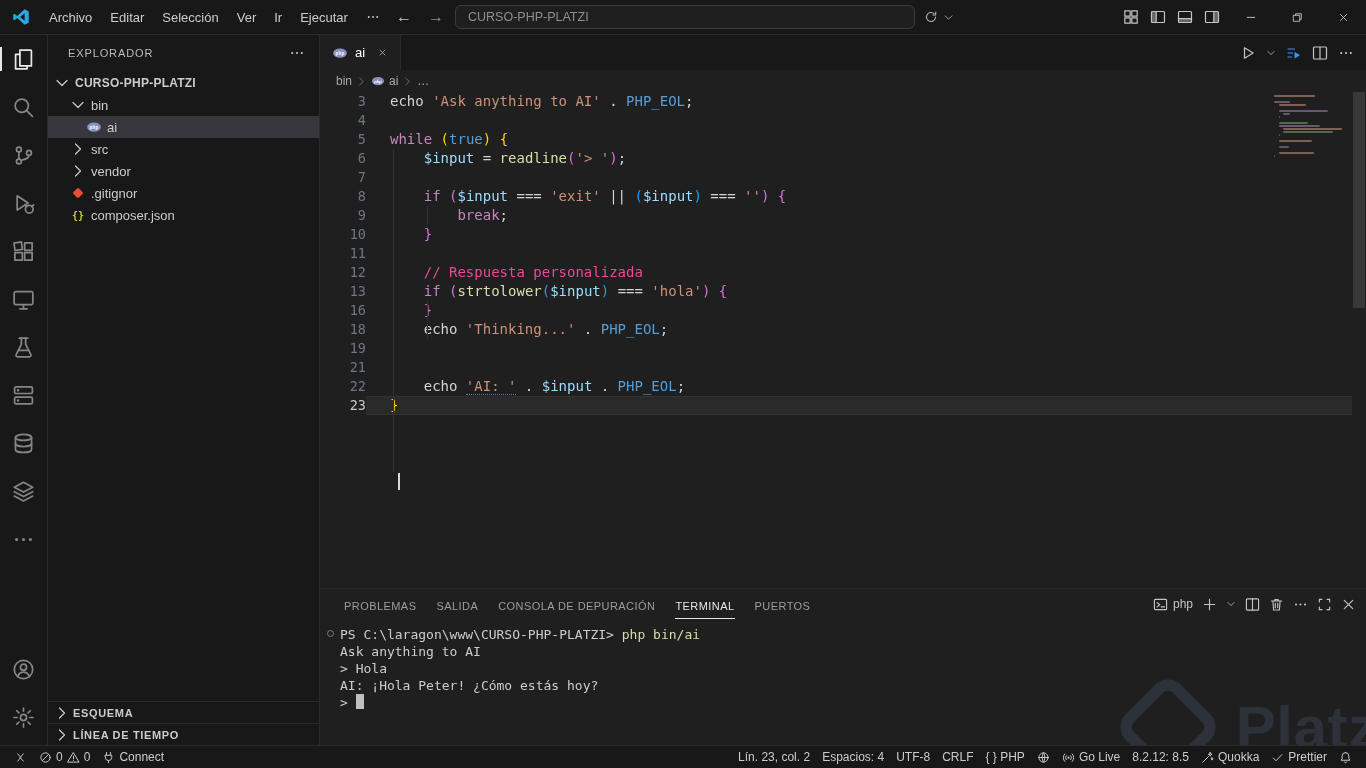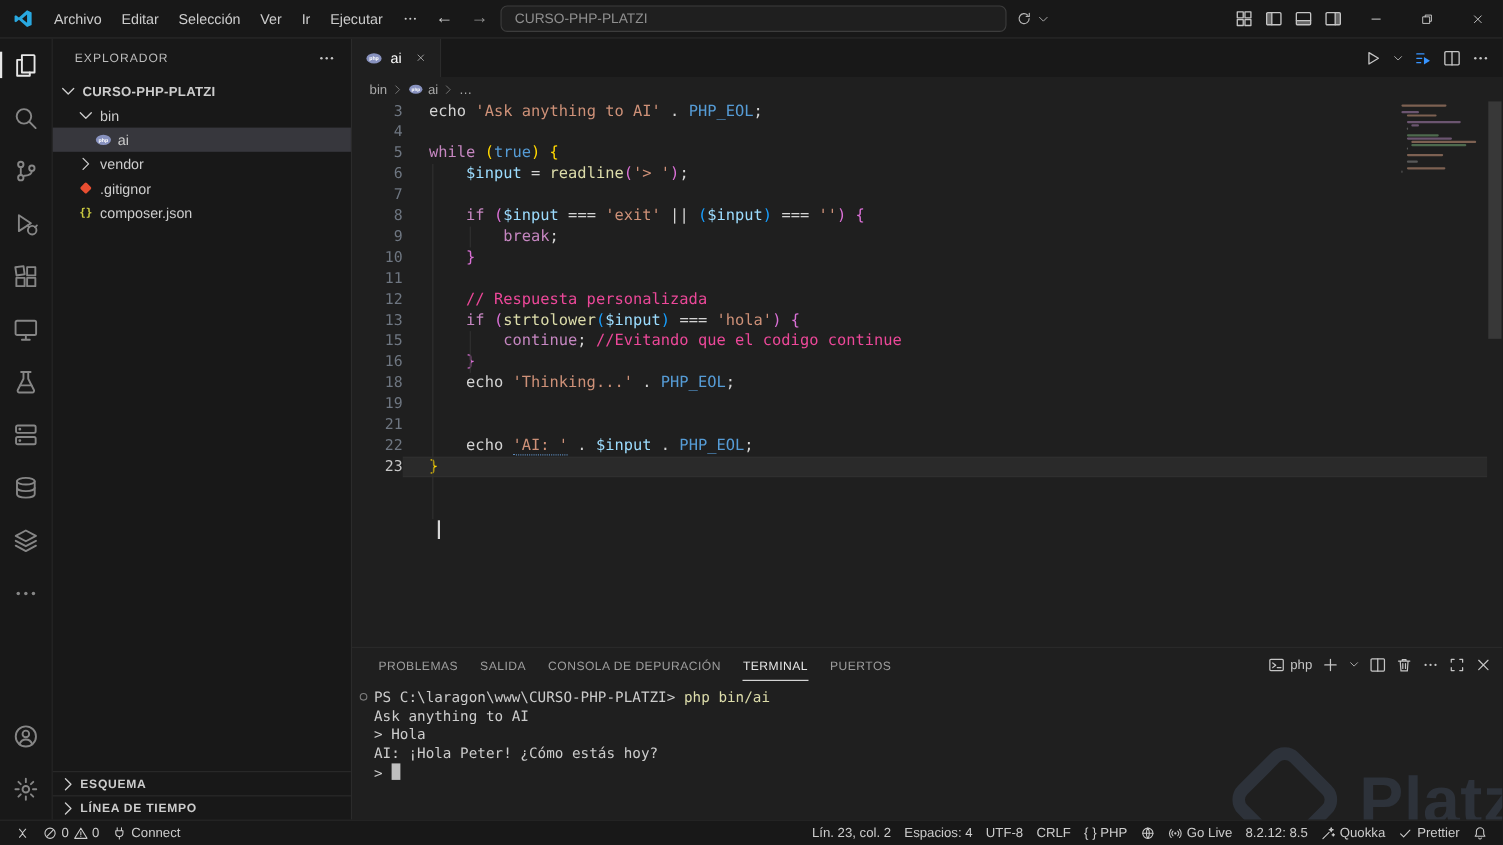--- a/index.html
+++ b/index.html
@@ -365,20 +365,28 @@
             </svg>
           </span>
           <span class="tlabel">ai</span>
         </div>
         <div class="tree-row" style="padding-left: 22px;">
           <span class="ic chev" style="width: 16px; height: 16px;">
             <svg viewBox="0 0 16 16" fill="none" stroke="currentColor" stroke-width="1.2" stroke-linecap="round" stroke-linejoin="round">
               <path d="M5.5 3l5 5-5 5"></path>
             </svg>
           </span>
+          <span class="tlabel">src</span>
+        </div>
+        <div class="tree-row" style="padding-left: 22px;">
+          <span class="ic chev" style="width: 16px; height: 16px;">
+            <svg viewBox="0 0 16 16" fill="none" stroke="currentColor" stroke-width="1.2" stroke-linecap="round" stroke-linejoin="round">
+              <path d="M5.5 3l5 5-5 5"></path>
+            </svg>
+          </span>
           <span class="tlabel">vendor</span>
         </div>
         <div class="tree-row" style="padding-left: 22px;">
           <span class="ic ficon" style="width: 16px; height: 16px;">
             <svg viewBox="0 0 16 16">
               <rect x="4.1" y="4.1" width="7.8" height="7.8" rx="1.4" transform="rotate(45 8 8)" fill="#e84e31"></rect>
             </svg>
           </span>
           <span class="tlabel">.gitignor</span>
         </div>
@@ -507,21 +515,20 @@
           <div class="code-row"><span class="ln">4</span><div class="txt"></div></div>
           <div class="code-row"><span class="ln">5</span><div class="txt"><span class="tk-kw">while</span><span class="tk-pln"> </span><span class="tk-b1">(</span><span class="tk-const">true</span><span class="tk-b1">)</span><span class="tk-pln"> </span><span class="tk-b1">{</span></div></div>
           <div class="code-row"><span class="ln">6</span><div class="txt"><span class="tk-pln">    </span><span class="tk-var">$input</span><span class="tk-pln"> = </span><span class="tk-fn">readline</span><span class="tk-b2">(</span><span class="tk-str">'&gt; '</span><span class="tk-b2">)</span><span class="tk-pln">;</span></div></div>
           <div class="code-row"><span class="ln">7</span><div class="txt"></div></div>
           <div class="code-row"><span class="ln">8</span><div class="txt"><span class="tk-pln">    </span><span class="tk-kw">if</span><span class="tk-pln"> </span><span class="tk-b2">(</span><span class="tk-var">$input</span><span class="tk-pln"> === </span><span class="tk-str">'exit'</span><span class="tk-pln"> || </span><span class="tk-b3">(</span><span class="tk-var">$input</span><span class="tk-b3">)</span><span class="tk-pln"> === </span><span class="tk-str">''</span><span class="tk-b2">)</span><span class="tk-pln"> </span><span class="tk-b2">{</span></div></div>
           <div class="code-row"><span class="ln">9</span><div class="txt"><span class="tk-pln">        </span><span class="tk-kw">break</span><span class="tk-pln">;</span></div></div>
           <div class="code-row"><span class="ln">10</span><div class="txt"><span class="tk-pln">    </span><span class="tk-b2">}</span></div></div>
           <div class="code-row"><span class="ln">11</span><div class="txt"></div></div>
           <div class="code-row"><span class="ln">12</span><div class="txt"><span class="tk-pln">    </span><span class="tk-cmt">// Respuesta personalizada</span></div></div>
           <div class="code-row"><span class="ln">13</span><div class="txt"><span class="tk-pln">    </span><span class="tk-kw">if</span><span class="tk-pln"> </span><span class="tk-b2">(</span><span class="tk-fn">strtolower</span><span class="tk-b3">(</span><span class="tk-var">$input</span><span class="tk-b3">)</span><span class="tk-pln"> === </span><span class="tk-str">'hola'</span><span class="tk-b2">)</span><span class="tk-pln"> </span><span class="tk-b2">{</span></div></div>
-          <div class="code-row"><span class="ln">15</span><div class="txt"><span class="tk-pln">        </span><span class="tk-kw">continue</span><span class="tk-pln">; </span><span class="tk-cmt">//Evitando que el codigo continue</span></div></div>
           <div class="code-row"><span class="ln">16</span><div class="txt"><span class="tk-pln">    </span><span class="tk-b2">}</span></div></div>
           <div class="code-row"><span class="ln">18</span><div class="txt"><span class="tk-pln">    echo </span><span class="tk-str">'Thinking...'</span><span class="tk-pln"> . </span><span class="tk-const">PHP_EOL</span><span class="tk-pln">;</span></div></div>
           <div class="code-row"><span class="ln">19</span><div class="txt"></div></div>
           <div class="code-row"><span class="ln">21</span><div class="txt"></div></div>
           <div class="code-row"><span class="ln">22</span><div class="txt"><span class="tk-pln">    echo </span><span class="tk-stru">'AI: '</span><span class="tk-pln"> . </span><span class="tk-var">$input</span><span class="tk-pln"> . </span><span class="tk-const">PHP_EOL</span><span class="tk-pln">;</span></div></div>
           <div class="code-row current"><span class="ln">23</span><div class="txt"><span class="tk-b1">}</span></div></div>
         </div>
       <div class="minimap" id="minimap">
           <div class="mm-row" style="width: 41.4px; margin-left: 0px; background: rgb(125, 97, 82);"></div>
           <div class="mm-row" style="width: 0px; margin-left: 0px; background: transparent;"></div>

